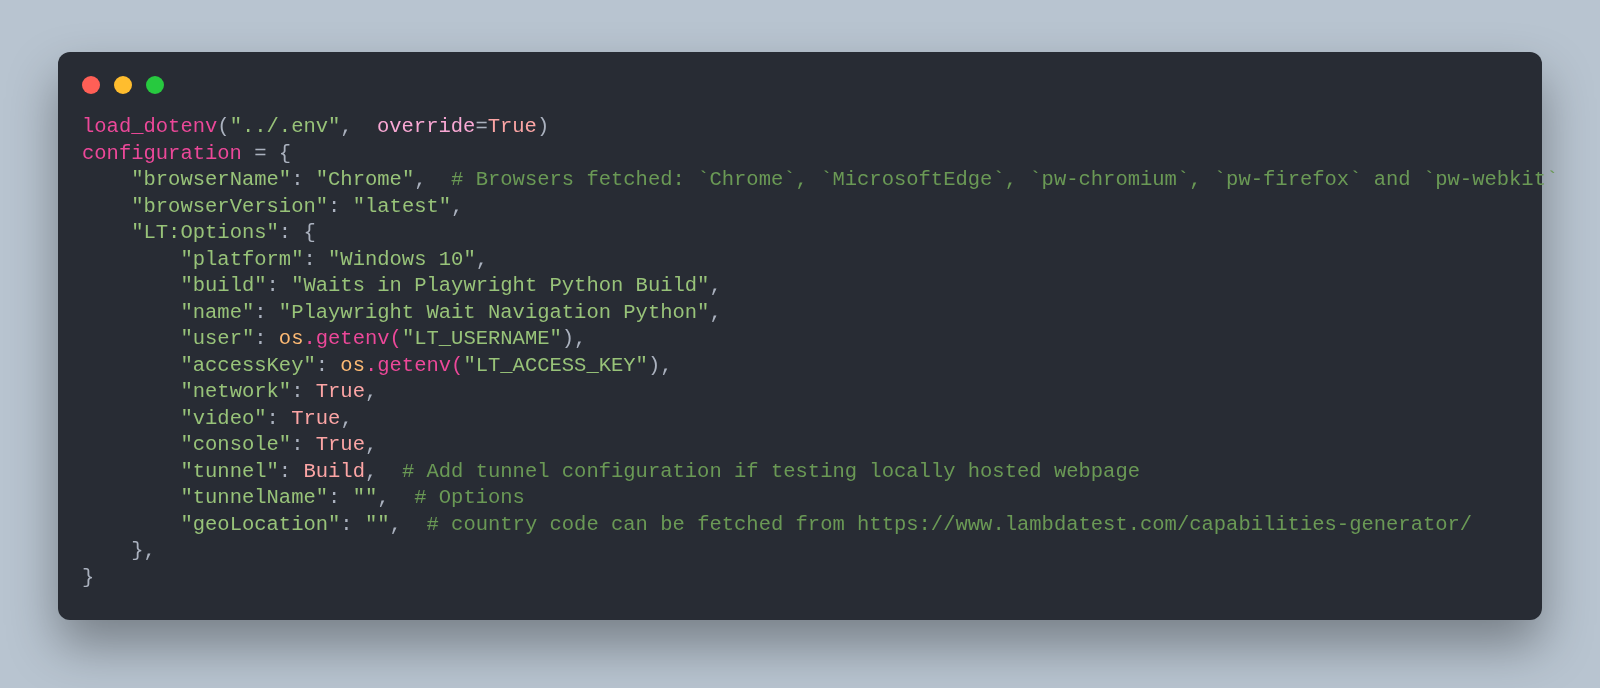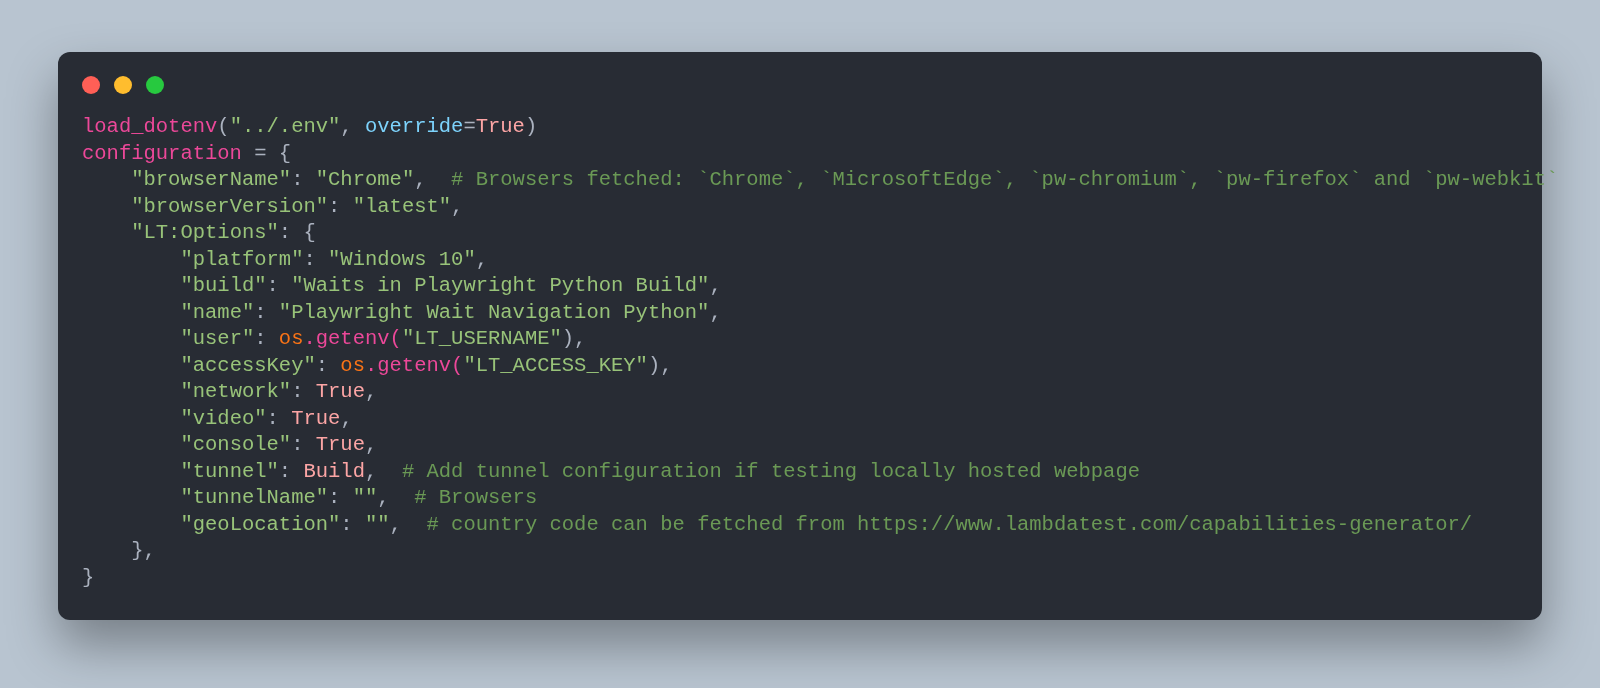--- a/index.html
+++ b/index.html
@@ -44,25 +44,25 @@
     margin: 0;
     padding: 0;
     font-size: 20.5px;
     line-height: 26.5px;
     color: #abb2bf;
     white-space: pre;
     font-family: inherit;
   }
   .fn   { color: #ec4899; }
   .str  { color: #98c379; }
-  .kwarg{ color: #7dd3fc; }
+  .kwarg{ color: #f9a8d4; margin-left: 12px; }
   .bool { color: #fca5a5; }
   .sym  { color: #abb2bf; }
   .comment { color: #6a9955; }
-  .obj  { color: #f97316; }
+  .obj  { color: #fdba74; }
 </style>
 </head>
 <body>
 
 <div class="card">
   <div class="traffic">
     <div class="dot red"></div>
     <div class="dot yellow"></div>
     <div class="dot green"></div>
   </div>
@@ -74,17 +74,17 @@
 <span class="sym">    </span><span class="str">"LT:Options"</span><span class="sym">: {</span>
 <span class="sym">        </span><span class="str">"platform"</span><span class="sym">: </span><span class="str">"Windows 10"</span><span class="sym">,</span>
 <span class="sym">        </span><span class="str">"build"</span><span class="sym">: </span><span class="str">"Waits in Playwright Python Build"</span><span class="sym">,</span>
 <span class="sym">        </span><span class="str">"name"</span><span class="sym">: </span><span class="str">"Playwright Wait Navigation Python"</span><span class="sym">,</span>
 <span class="sym">        </span><span class="str">"user"</span><span class="sym">: </span><span class="obj">os</span><span class="fn">.getenv(</span><span class="str">"LT_USERNAME"</span><span class="sym">),</span>
 <span class="sym">        </span><span class="str">"accessKey"</span><span class="sym">: </span><span class="obj">os</span><span class="fn">.getenv(</span><span class="str">"LT_ACCESS_KEY"</span><span class="sym">),</span>
 <span class="sym">        </span><span class="str">"network"</span><span class="sym">: </span><span class="bool">True</span><span class="sym">,</span>
 <span class="sym">        </span><span class="str">"video"</span><span class="sym">: </span><span class="bool">True</span><span class="sym">,</span>
 <span class="sym">        </span><span class="str">"console"</span><span class="sym">: </span><span class="bool">True</span><span class="sym">,</span>
 <span class="sym">        </span><span class="str">"tunnel"</span><span class="sym">: </span><span class="bool">Build</span><span class="sym">,  </span><span class="comment"># Add tunnel configuration if testing locally hosted webpage</span>
-<span class="sym">        </span><span class="str">"tunnelName"</span><span class="sym">: </span><span class="str">""</span><span class="sym">,  </span><span class="comment"># Browsers</span>
+<span class="sym">        </span><span class="str">"tunnelName"</span><span class="sym">: </span><span class="str">""</span><span class="sym">,  </span><span class="comment"># Options</span>
 <span class="sym">        </span><span class="str">"geoLocation"</span><span class="sym">: </span><span class="str">""</span><span class="sym">,  </span><span class="comment"># country code can be fetched from https://www.lambdatest.com/capabilities-generator/</span>
 <span class="sym">    },</span>
 <span class="sym">}</span></pre>
 </div>
 
 </body></html>

